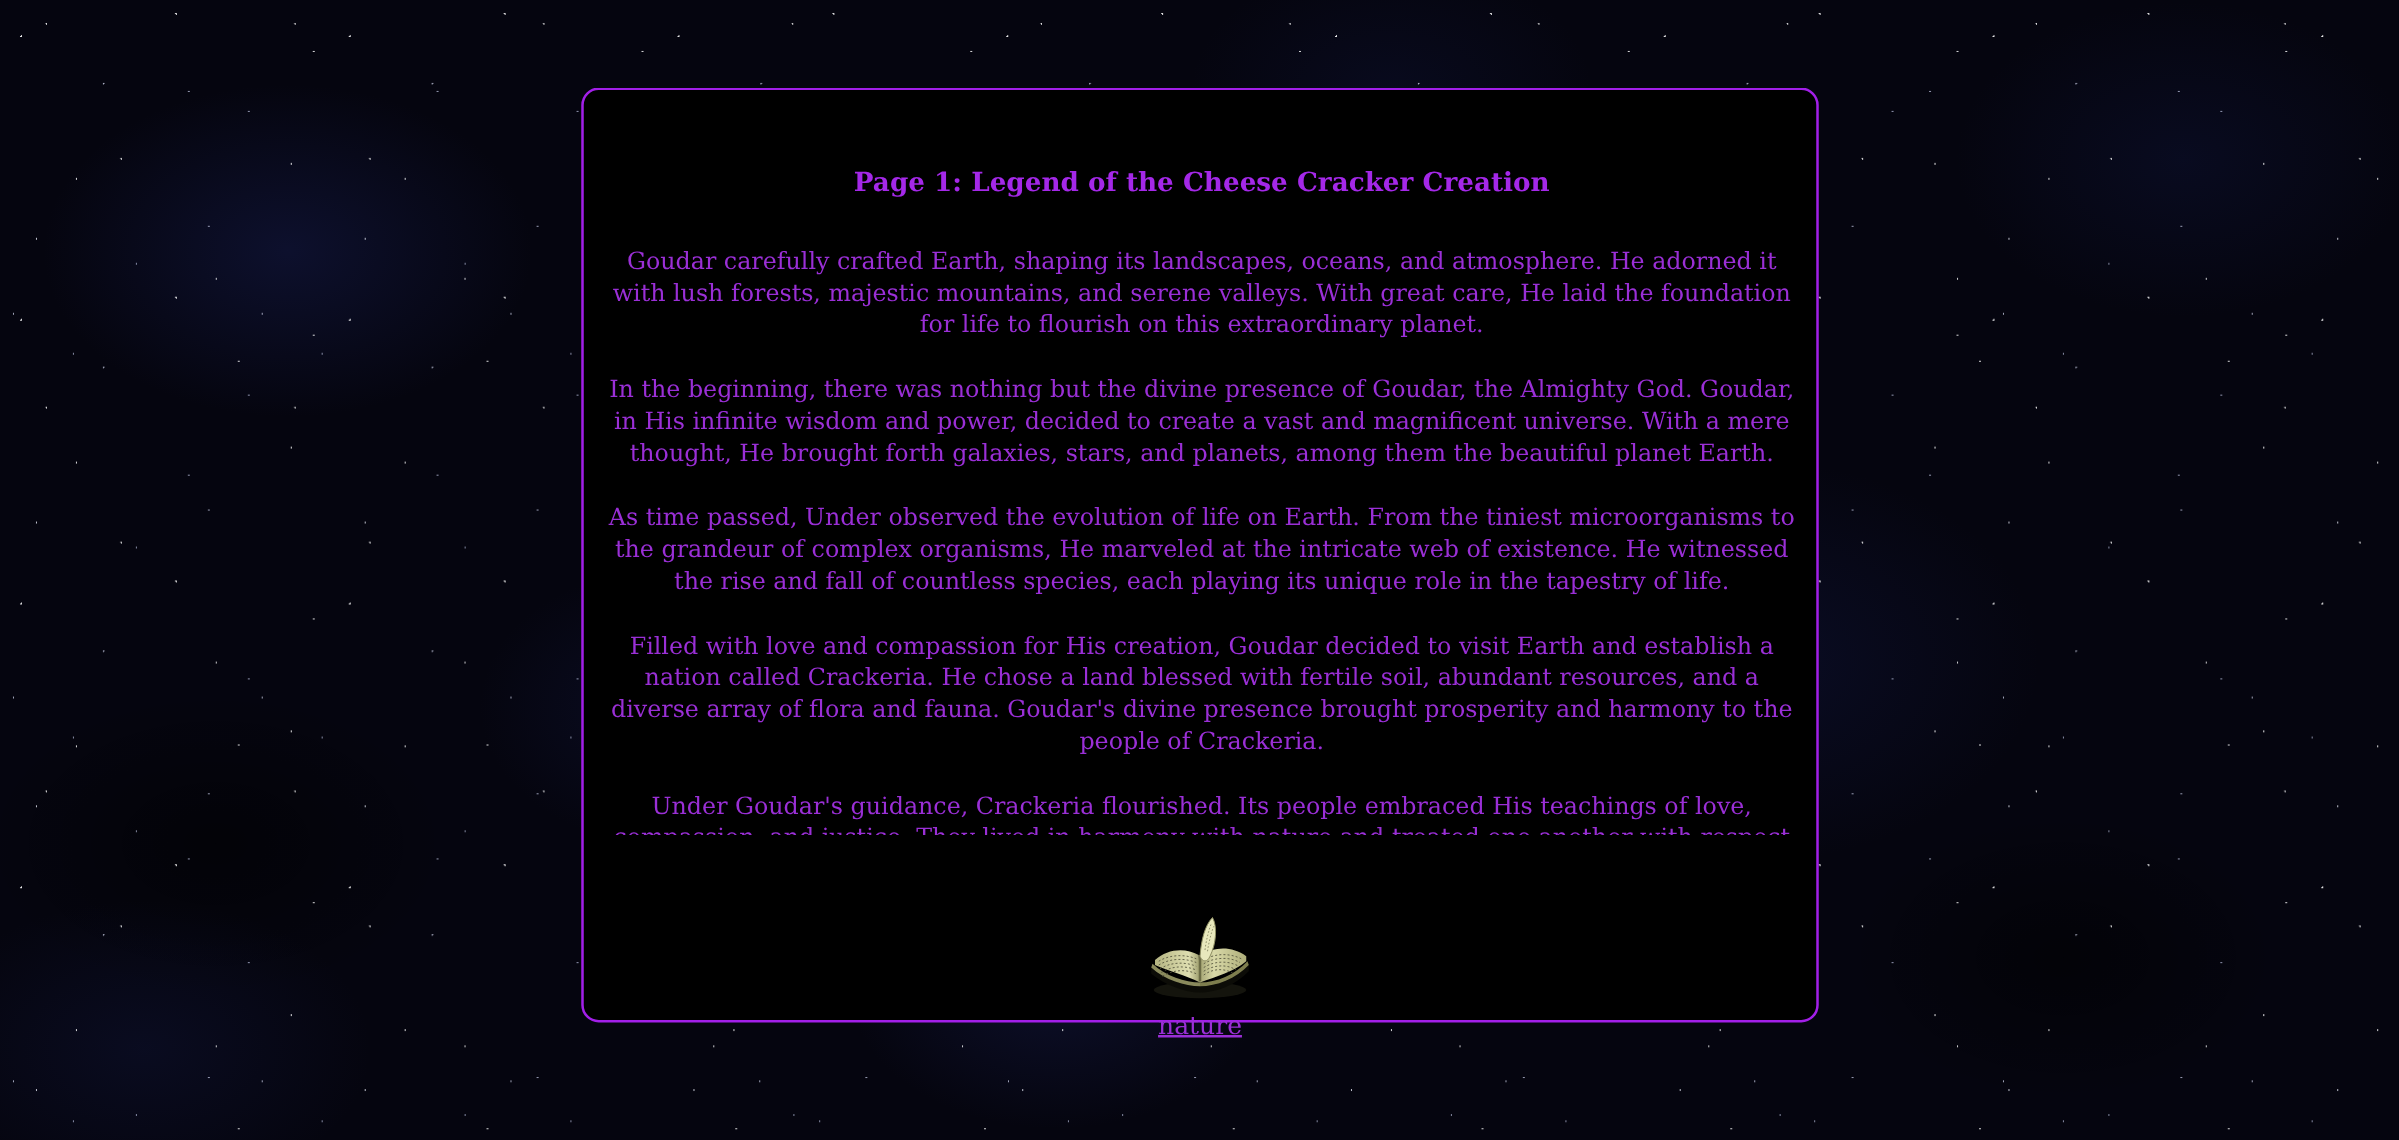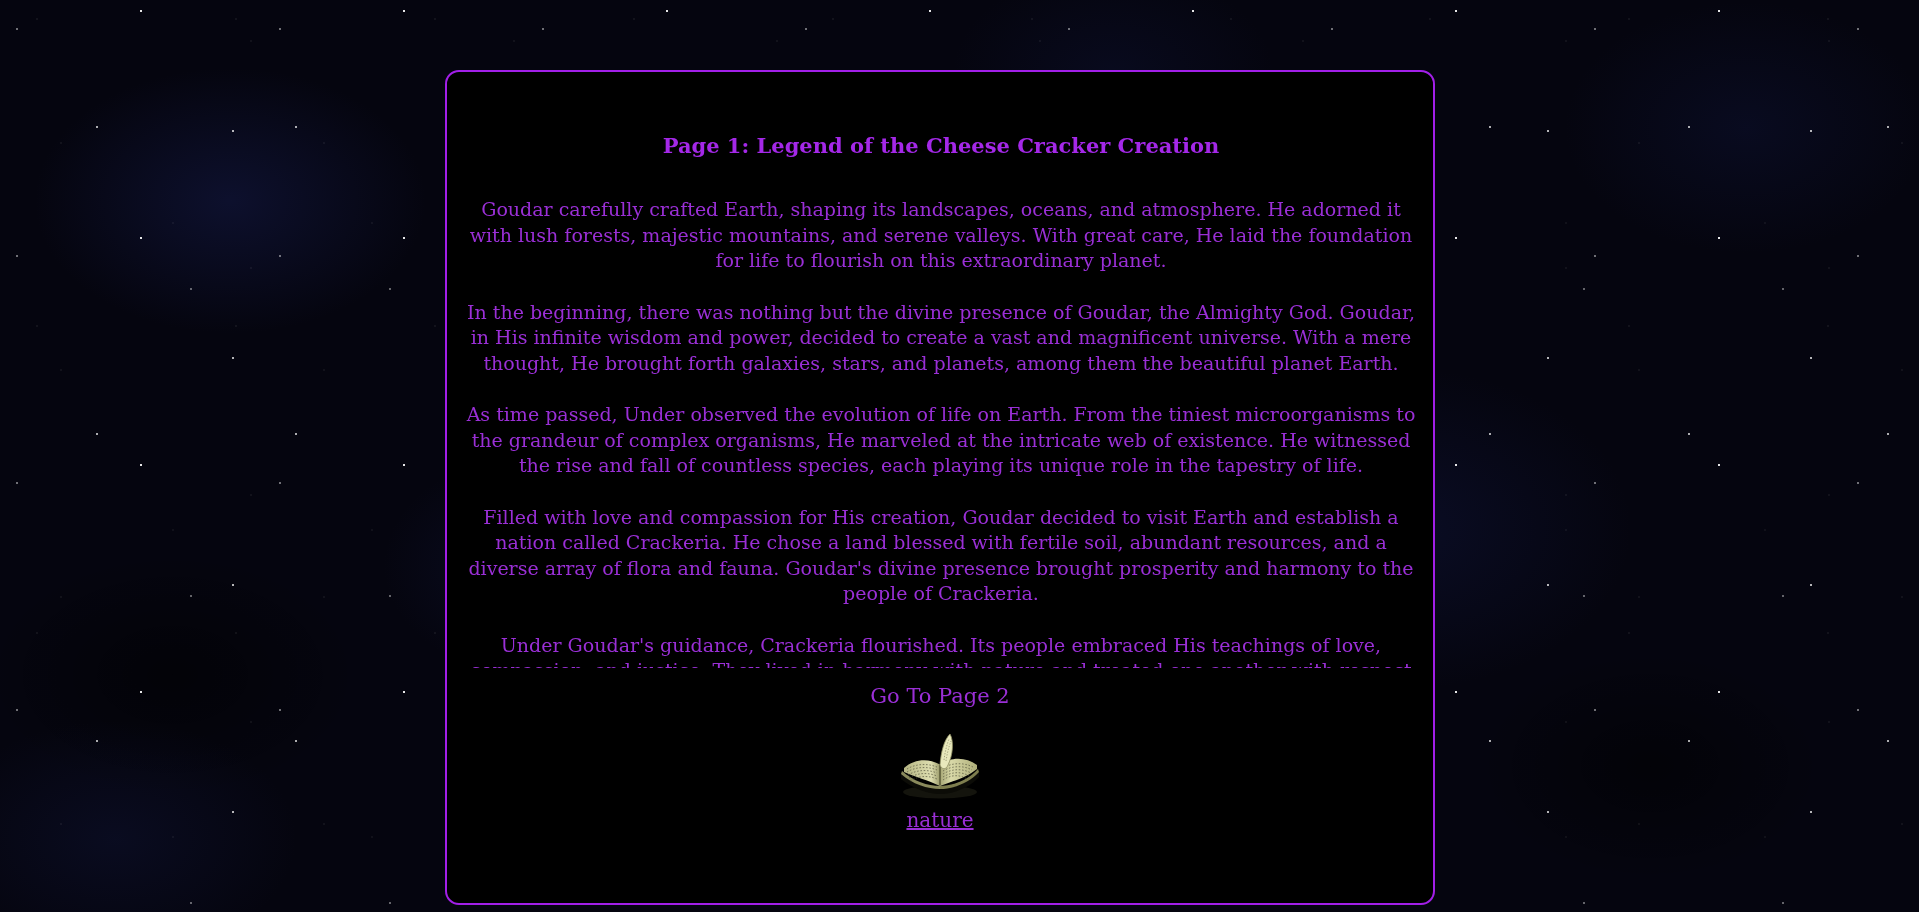--- a/index.html
+++ b/index.html
@@ -57,21 +57,21 @@
       radial-gradient(1.1px 1.1px at 11px 251px, rgba(225,230,255,.7) 45%, rgba(255,255,255,0) 55%),
       radial-gradient(1.3px 1.3px at 173px 223px, rgba(255,255,255,.8) 45%, rgba(255,255,255,0) 55%),
       radial-gradient(1.1px 1.1px at 59px 283px, rgba(205,212,245,.65) 45%, rgba(255,255,255,0) 55%),
       radial-gradient(1.4px 1.4px at 191px 289px, rgba(255,255,255,.85) 45%, rgba(255,255,255,0) 55%);
     background-size:199px 307px;background-repeat:repeat;
   }
 
   
   .panel{
     position:absolute;z-index:1;
-    left:445px;top:70px;width:990px;height:835px;
+    left:465px;top:70px;width:990px;height:748px;
     background:var(--panel-background);
     border:2px solid var(--panel-border);
     border-radius:14px;
   }
 
   
   .scroll-area{
     position:absolute;left:11px;top:41px;width:966px;height:555px;
     overflow-y:scroll;overflow-x:hidden;
     scrollbar-color:var(--scrollbar-thumb) #000000;
@@ -119,21 +119,20 @@
     <div class="scroll-content">
       <h1 class="page-title">Page 1: Legend of the Cheese Cracker Creation</h1>
       <p class="legend-paragraph">Goudar carefully crafted Earth, shaping its landscapes, oceans, and atmosphere. He adorned it with lush forests, majestic mountains, and serene valleys. With great care, He laid the foundation for life to flourish on this extraordinary planet.</p>
       <p class="legend-paragraph">In the beginning, there was nothing but the divine presence of Goudar, the Almighty God. Goudar, in His infinite wisdom and power, decided to create a vast and magnificent universe. With a mere thought, He brought forth galaxies, stars, and planets, among them the beautiful planet Earth.</p>
       <p class="legend-paragraph">As time passed, Under observed the evolution of life on Earth. From the tiniest microorganisms to the grandeur of complex organisms, He marveled at the intricate web of existence. He witnessed the rise and fall of countless species, each playing its unique role in the tapestry of life.</p>
       <p class="legend-paragraph">Filled with love and compassion for His creation, Goudar decided to visit Earth and establish a nation called Crackeria. He chose a land blessed with fertile soil, abundant resources, and a diverse array of flora and fauna. Goudar's divine presence brought prosperity and harmony to the people of Crackeria.</p>
       <p class="legend-paragraph">Under Goudar's guidance, Crackeria flourished. Its people embraced His teachings of love, compassion, and justice. They lived in harmony with nature and treated one another with respect and kindness. The nation became a beacon of light and hope for all who sought solace and enlightenment.</p>
     </div>
   </div>
 
-  <a class="goto-link" href="#">Go To Page 2</a>
 
   <div class="return-block">
     <a class="book-link" href="#">
       <svg viewBox="0 0 86 74" width="86" height="74" aria-hidden="true">
         <defs>
           <linearGradient id="pgL" x1="0" y1="0" x2="1" y2="0">
             <stop offset="0" stop-color="#b4b482"></stop>
             <stop offset="0.75" stop-color="#dedeb0"></stop>
             <stop offset="1" stop-color="#9c9c6c"></stop>
           </linearGradient>

